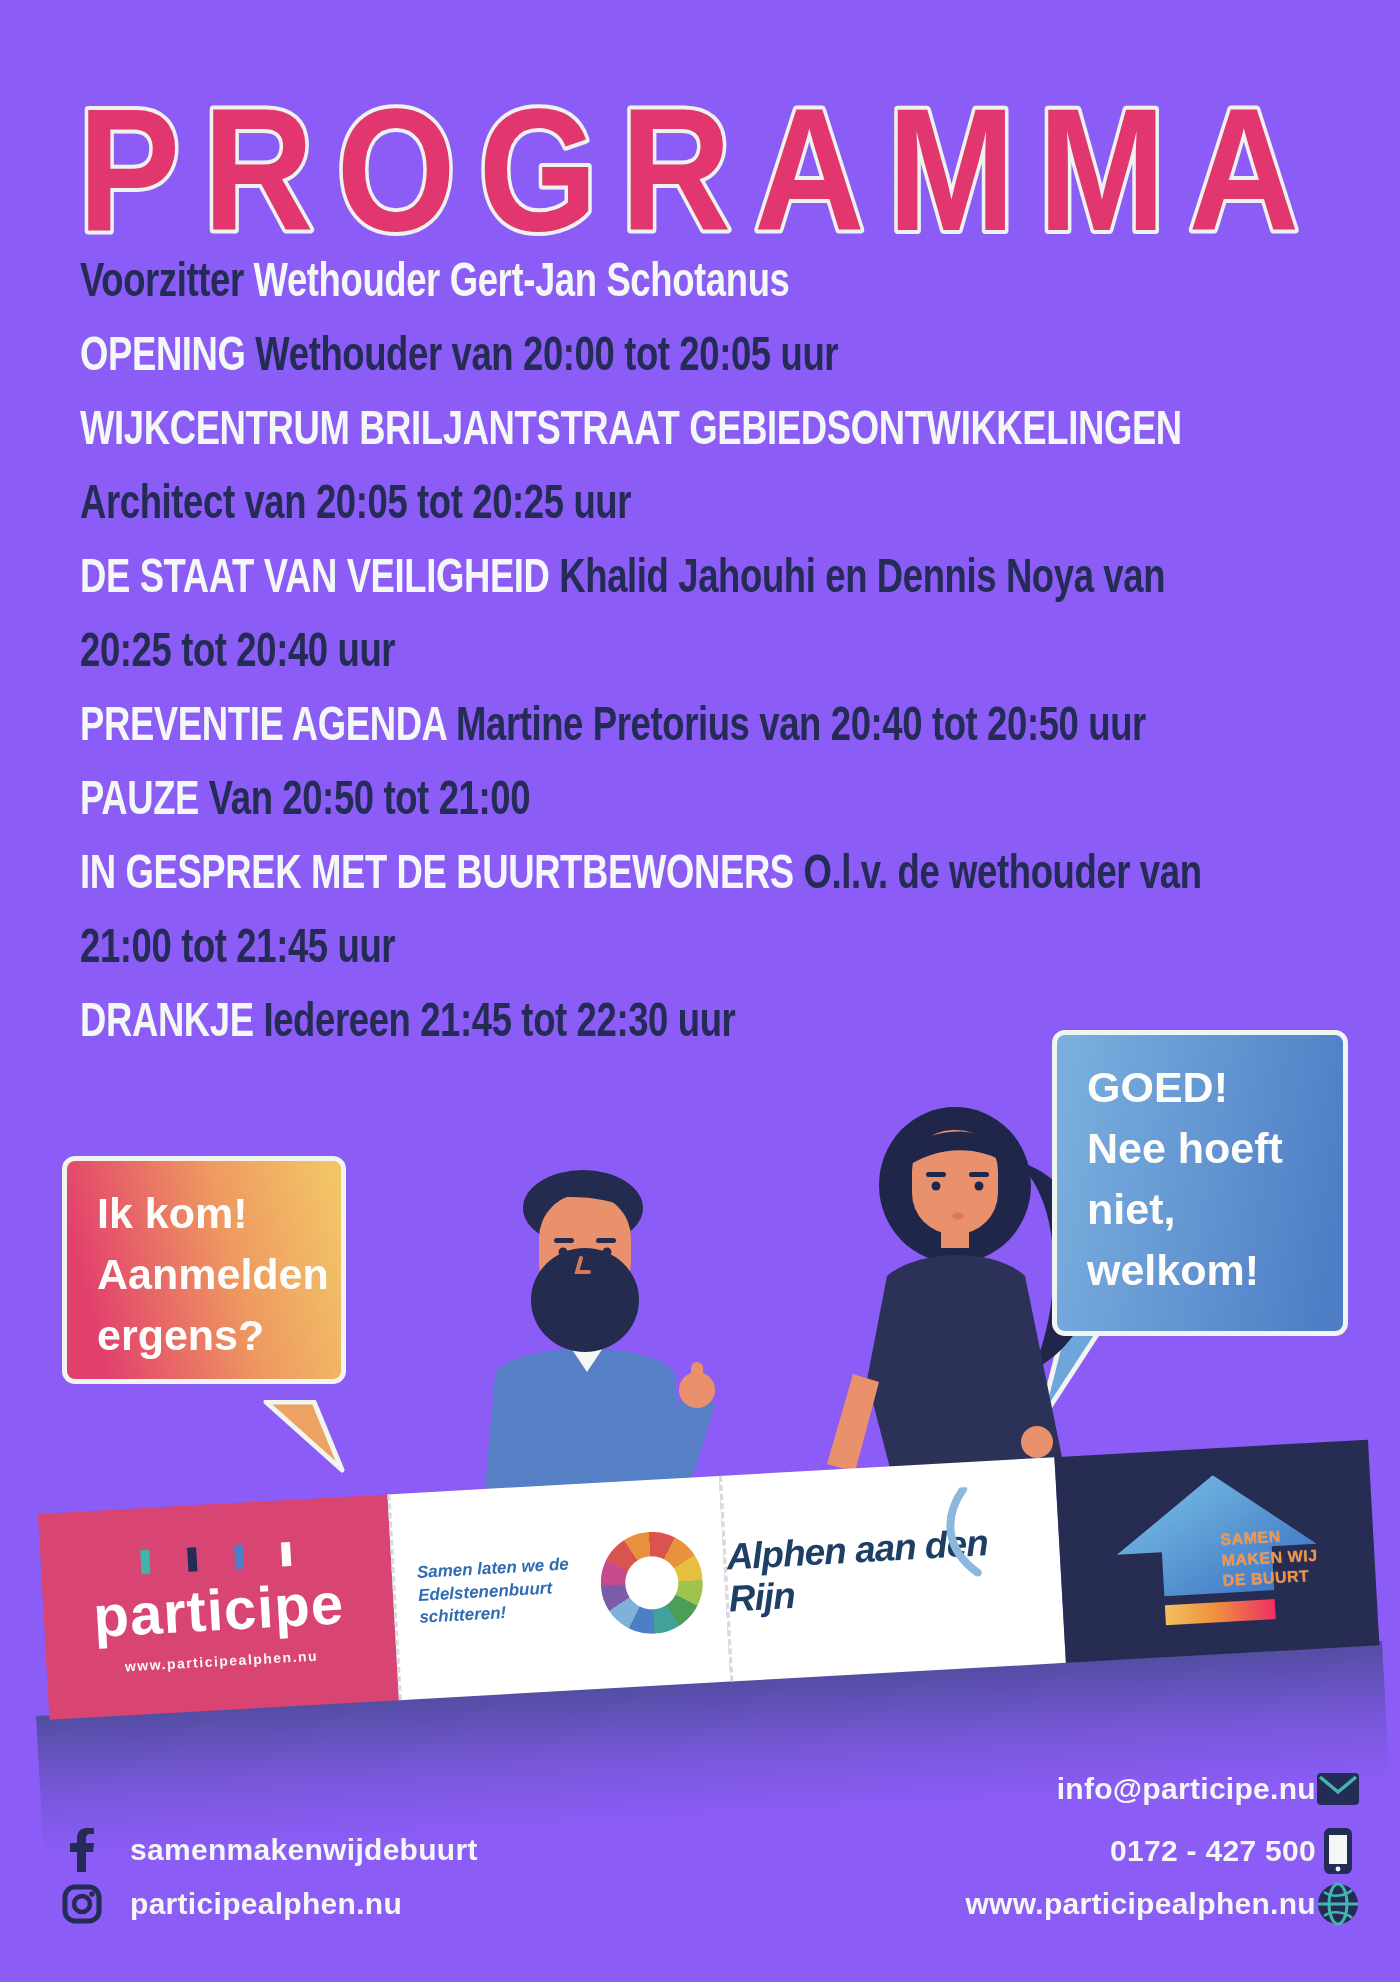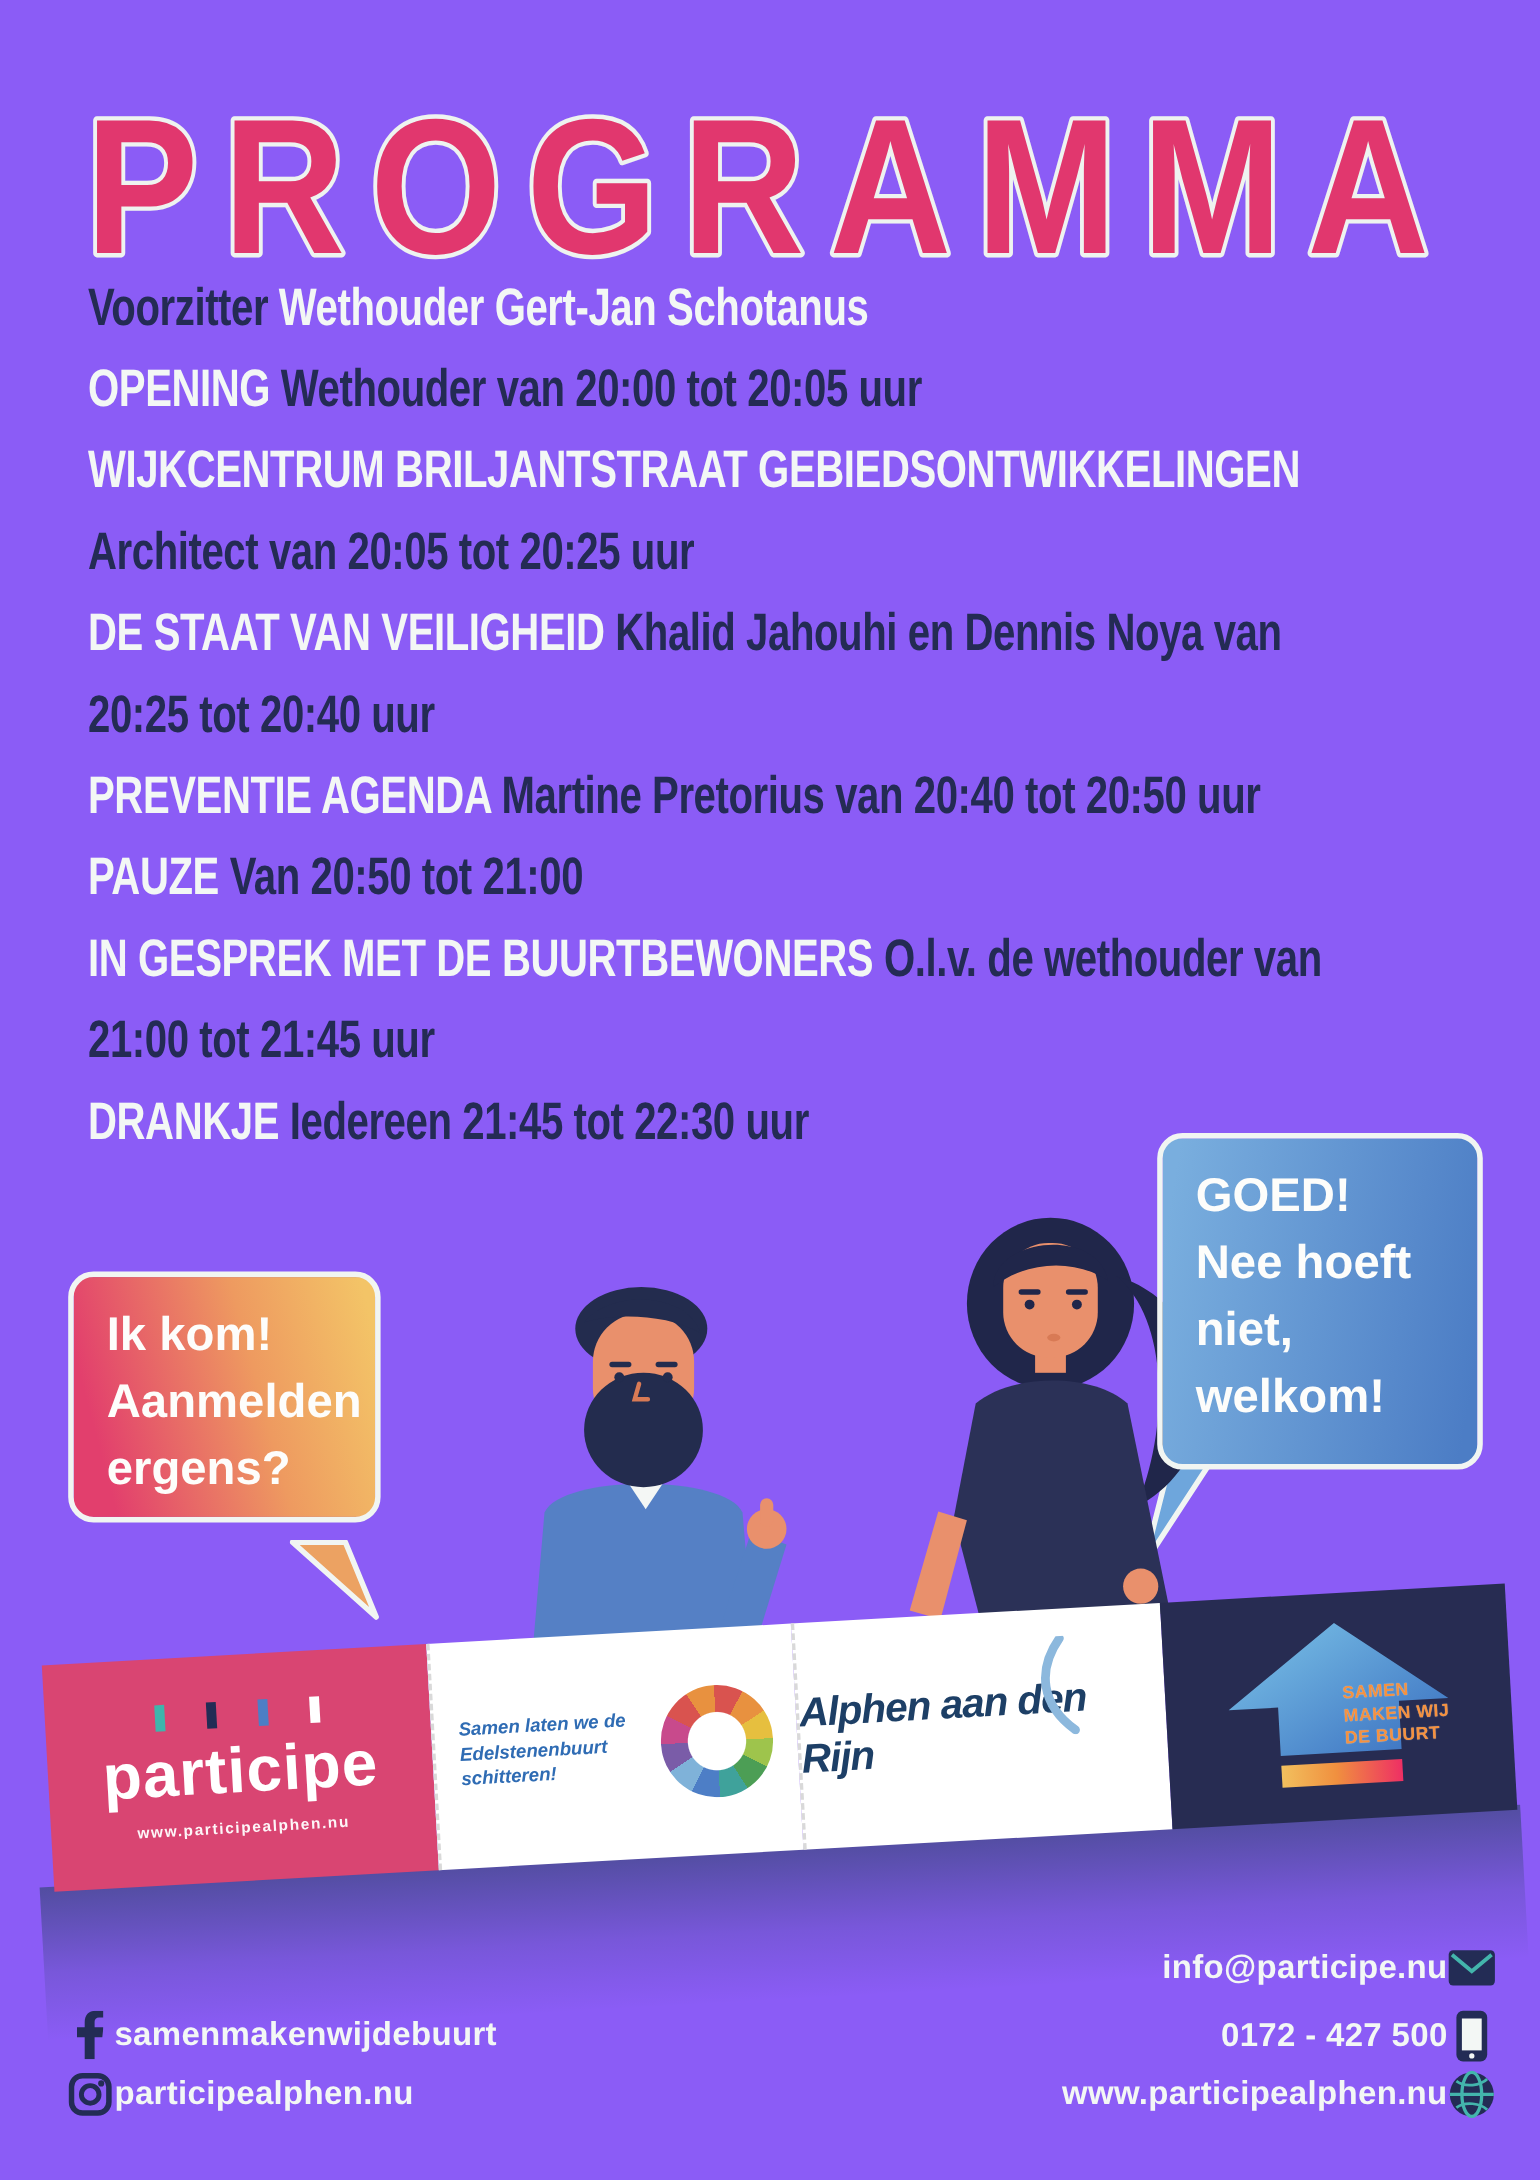--- a/index.html
+++ b/index.html
@@ -20,21 +20,21 @@
     stroke-linejoin:round;
   }
 
   
   .program{position:absolute;left:80px;top:243px;transform:scaleX(0.76);transform-origin:left top;}
   .program-line{height:74px;line-height:74px;white-space:nowrap;font-size:48px;font-weight:bold;letter-spacing:-0.5px;}
   .seg-white{color:#f3f7f5;}
   .seg-navy{color:#242b54;}
 
   
-  .bubble{position:absolute;border:5px solid #f1f5f2;border-radius:23px;color:#fdfdfb;
+  .bubble{position:absolute;border:5px solid #f1f5f2;border-radius:13px;color:#fdfdfb;
           font-weight:bold;font-size:43px;line-height:1.42;padding:22px 30px;box-sizing:border-box;}
   .bubble-left{left:62px;top:1156px;width:284px;height:228px;
     background:linear-gradient(75deg,#e23f6d 12%,#ee9a60 60%,#f3c467 96%);}
   .bubble-right{left:1052px;top:1030px;width:296px;height:306px;
     background:linear-gradient(100deg,#79aede 5%,#4c7dc5 95%);}
   .tail{position:absolute;}
 
   
   .banner-shadow{position:absolute;left:36px;top:1716px;width:1348px;height:140px;
     transform:rotate(-3.2deg);transform-origin:left top;
@@ -61,21 +61,21 @@
   .sec-alphen{width:336px;display:flex;align-items:center;justify-content:center;border-left:3px dashed #d9d9d9;}
   .alphen-word{color:#1d3f66;font-size:37px;font-weight:bold;font-style:italic;letter-spacing:-1px;position:relative;z-index:2;}
   .alphen-swoosh{position:absolute;left:63%;top:12%;z-index:3;}
   .sec-samenmaken{width:314px;background:#272c52;display:flex;align-items:center;justify-content:center;}
   .house{position:relative;width:212px;height:152px;}
   .house-text{position:absolute;left:52%;top:36%;color:#f5913f;font-size:16px;font-weight:bold;line-height:1.3;
     letter-spacing:0.5px;text-shadow:0 0 1px rgba(255,255,255,0.55);white-space:nowrap;}
 
   
   .footer-row{position:absolute;display:flex;align-items:center;color:#f3f7f5;font-weight:bold;font-size:30px;letter-spacing:0.3px;}
-  .footer-left{left:60px;}
+  .footer-left{left:60px;gap:26px;}
   .footer-right{right:40px;justify-content:flex-end;}
   .f-fb{top:1828px;}
   .f-insta{top:1884px;}
   .f-email{top:1772px;}
   .f-phone{top:1827px;}
   .f-web{top:1882px;}
   .f-address{top:1934px;}
   .icon-box{width:44px;display:flex;justify-content:center;}
 </style>
 </head>

